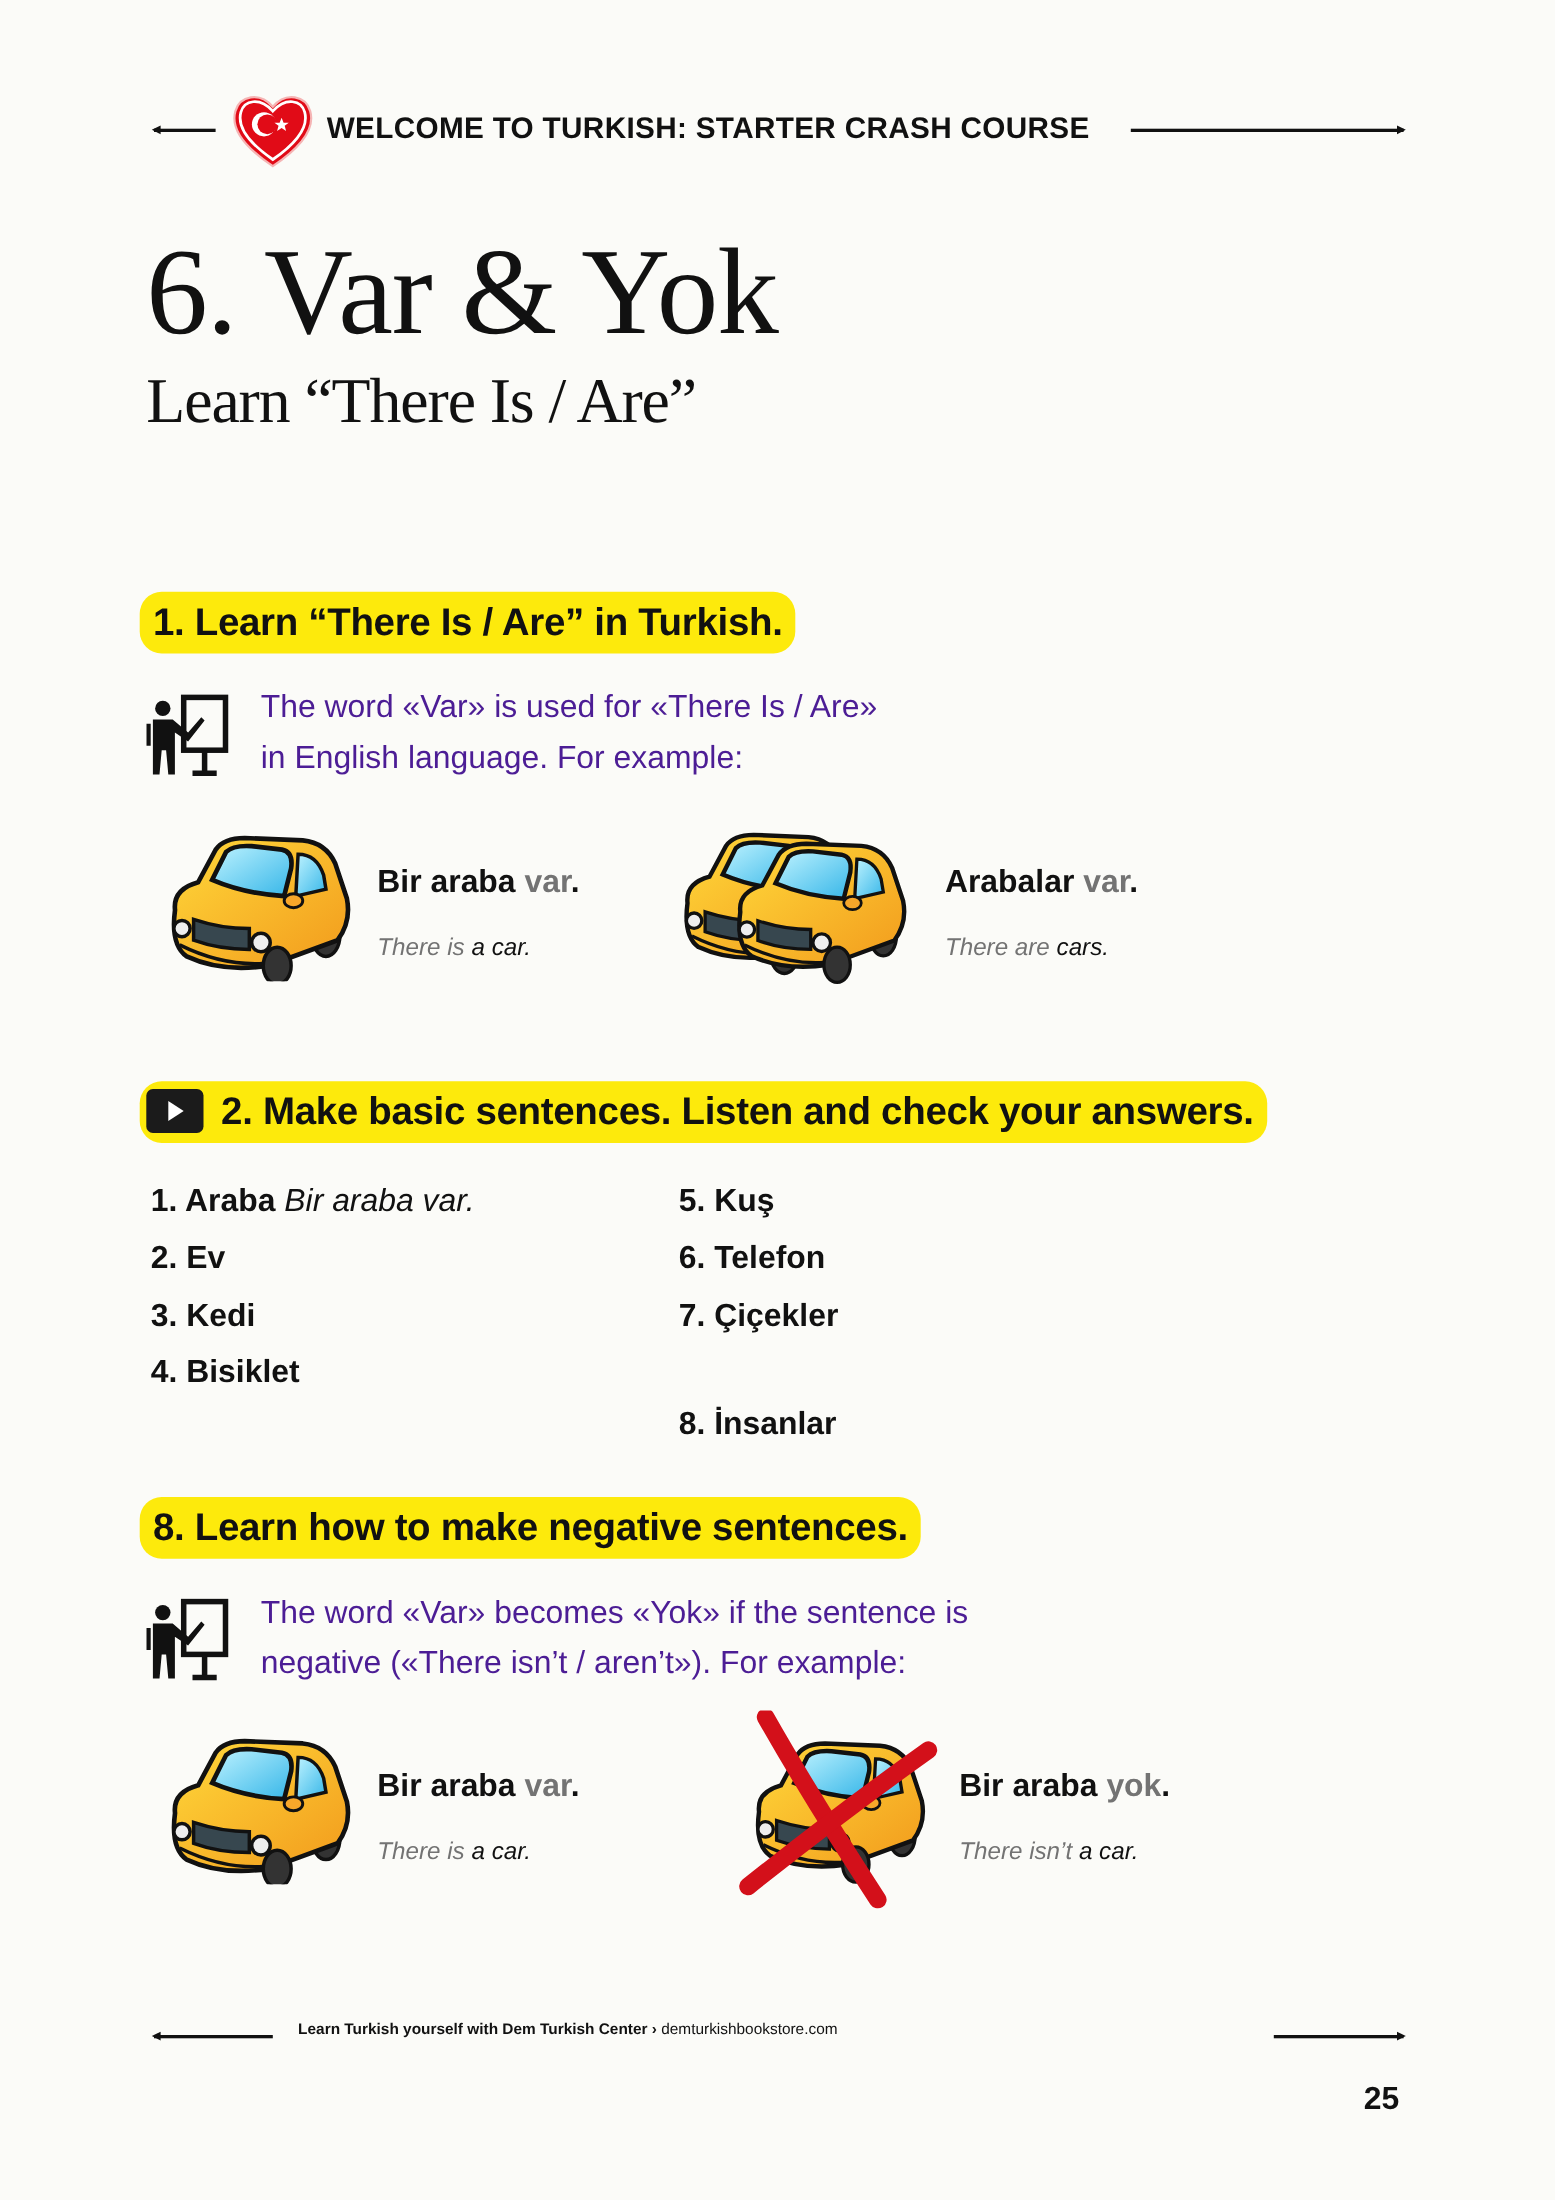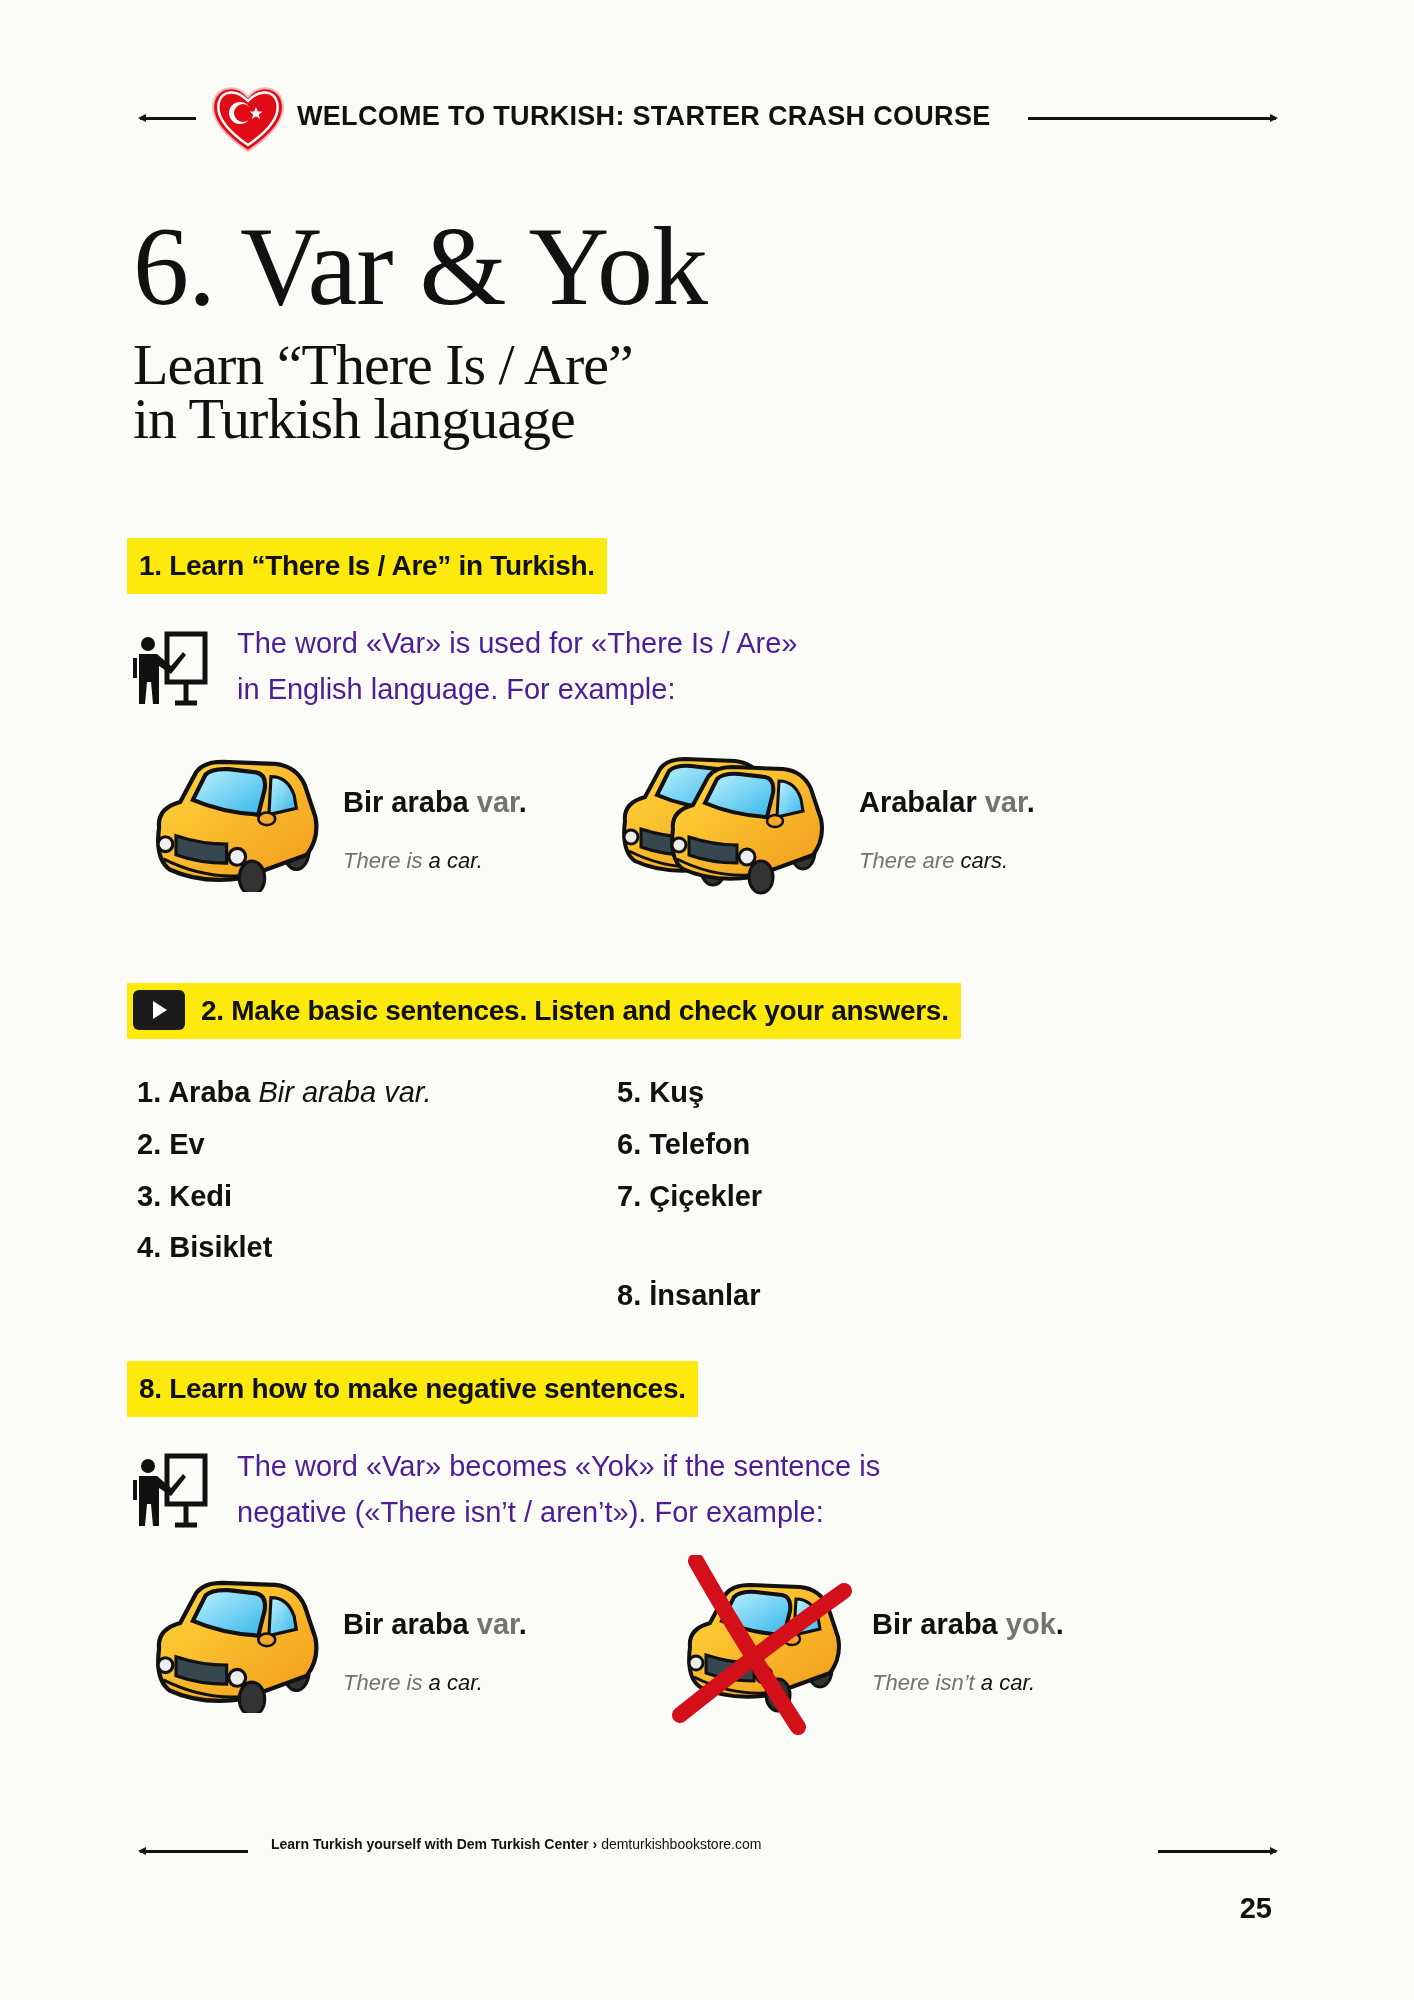--- a/index.html
+++ b/index.html
@@ -25,22 +25,22 @@
     left:133px; top:210px; font-family:"Liberation Serif","DejaVu Serif",serif;
     font-size:112px; font-weight:400; letter-spacing:-1px; line-height:1;
   }
   .subtitle {
     left:133px; top:338px; font-family:"Liberation Serif","DejaVu Serif",serif;
     font-size:58px; line-height:54px; font-weight:400; letter-spacing:-1px;
   }
 
   
   .sec-label {
-    position:absolute; background:#fdea0c; border-radius:1px;
-    font-weight:700; font-size:28px; padding:0 12px; height:56px; line-height:56px;
+    position:absolute; background:#fdea0c; border-radius:20px;
+    font-weight:700; font-size:35px; padding:0 12px; height:56px; line-height:56px;
     letter-spacing:-0.3px;
   }
   .play-box {
     display:inline-block; width:52px; height:40px; background:#1b1b1b; border-radius:6px;
     vertical-align:middle; margin-right:16px; position:relative; top:-3px;
   }
   .play-box:after {
     content:""; position:absolute; left:20px; top:11px;
     border-top:9px solid transparent; border-bottom:9px solid transparent; border-left:14px solid #fff;
   }
@@ -117,21 +117,20 @@
   </svg>
 </div>
 <div class="abs hdr-title">WELCOME TO TURKISH: STARTER CRASH COURSE</div>
 <div class="hdr-line" style="left:1028px; width:248px;">
   <span class="dotr"></span>
 </div>
 
 <div class="abs main-title">6. Var &amp; Yok</div>
 <div class="abs subtitle">
   <div>Learn “There Is / Are”</div>
-  <div>in Turkish language</div>
 </div>
 
 <div class="sec-label" style="left:127px; top:538px;">1. Learn “There Is / Are” in Turkish.</div>
 
 <div class="teacher" style="left:133px; top:630px;">
   <svg width="80" height="80" viewBox="0 0 80 80">
     <rect x="34" y="4" width="38" height="48" fill="none" stroke="#111" stroke-width="5"></rect>
     <line x1="53" y1="52" x2="53" y2="72" stroke="#111" stroke-width="5"></line>
     <line x1="42" y1="73" x2="64" y2="73" stroke="#111" stroke-width="5"></line>
     <circle cx="15" cy="14" r="7" fill="#111"></circle>

